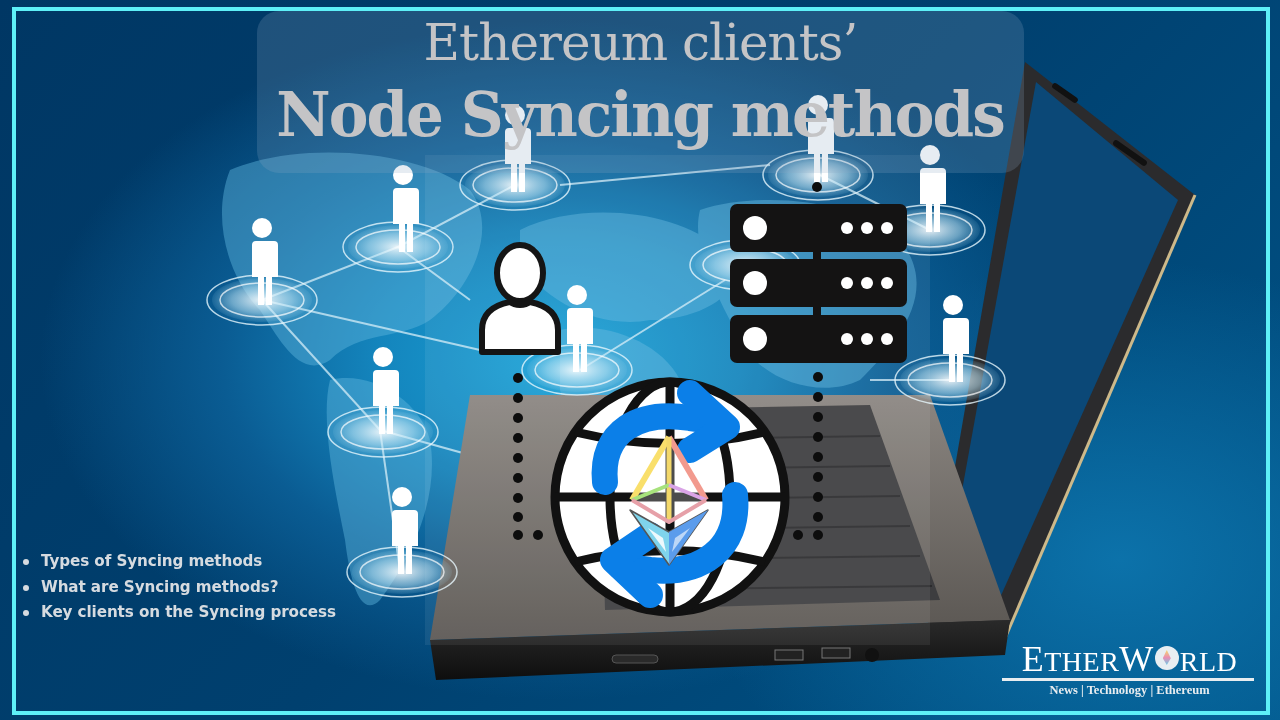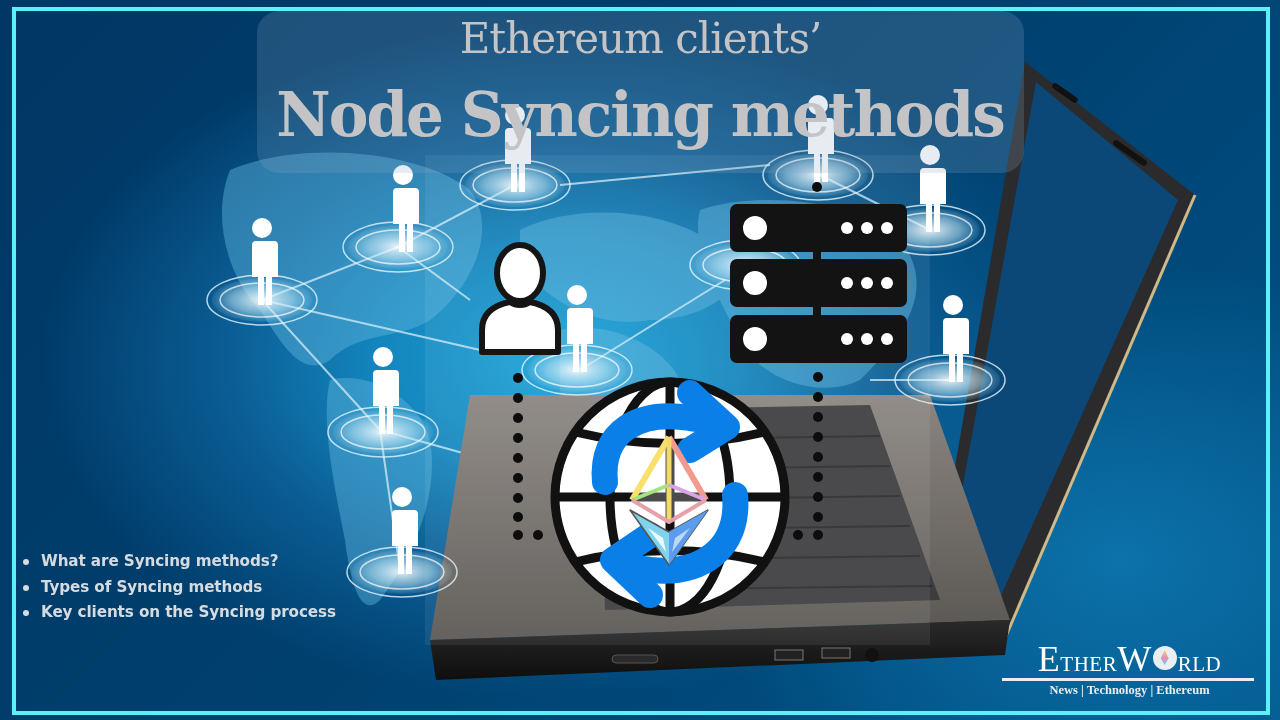--- a/index.html
+++ b/index.html
@@ -4,29 +4,29 @@
 <style>
   html, body { margin:0; padding:0; }
   body { width:1280px; height:720px; overflow:hidden; position:relative; background:#003a66; font-family:"Liberation Sans", sans-serif; }
   .stage { position:absolute; left:0; top:0; width:1280px; height:720px;
     background: radial-gradient(ellipse 520px 340px at 560px 360px, #1aa3d8 0%, #1485bd 35%, #0a5c93 65%, rgba(0,58,102,0) 100%),
                 radial-gradient(ellipse 420px 300px at 1120px 560px, #0c72aa 0%, rgba(0,58,102,0) 100%),
                 linear-gradient(135deg, #003764 0%, #00406f 50%, #005589 100%); overflow:hidden; }
   .frame { position:absolute; left:12px; top:7px; width:1250px; height:700px; border:4px solid #5ef0f8; box-sizing:content-box; pointer-events:none; }
   svg { position:absolute; left:0; top:0; }
   .title-box { position:absolute; left:257px; top:11px; width:767px; height:162px; border-radius:22px; background:rgba(140,170,195,0.22); }
-  .title-1 { position:absolute; left:257px; width:767px; top:14px; text-align:center; font-family:"DejaVu Serif", serif; font-size:42px; color:#c4c4c6; letter-spacing:-1px; }
+  .title-1 { position:absolute; left:257px; width:767px; top:14px; text-align:center; font-family:"DejaVu Serif", serif; font-size:50px; color:#c4c4c6; letter-spacing:-1px; }
   .title-2 { position:absolute; left:250px; width:780px; top:78px; text-align:center; font-family:"DejaVu Serif", serif; font-weight:bold; font-size:62px; color:#c4c4c6; letter-spacing:-2px; transform:scaleX(0.96); }
   .bullets { position:absolute; left:22px; top:549px; margin:0; padding:0; list-style:none; }
   .bullets li { position:relative; padding-left:19px; font-family:"DejaVu Sans", sans-serif; font-weight:bold; font-size:15.2px; line-height:25.5px; color:#d6dbe0; white-space:nowrap; letter-spacing:-0.1px; }
   .bullets li::before { content:""; position:absolute; left:1px; top:10px; width:6px; height:6px; border-radius:50%; background:#d6dbe0; }
   .logo { position:absolute; left:1002px; top:636px; width:255px; height:66px; }
   .logo-word { position:absolute; left:0; width:255px; top:2px; text-align:center; font-family:"Liberation Serif", serif; color:#ffffff; font-size:34px; letter-spacing:0.5px; white-space:nowrap; }
   .logo-word .big { font-size:36px; }
-  .logo-word .sc { font-size:21px; }
+  .logo-word .sc { font-size:28px; }
   .logo-o { display:inline-block; width:24px; height:24px; border-radius:50%; background:#e8eef2; position:relative; top:-1px; vertical-align:baseline; margin:0 1px; }
   .logo-o::after { content:""; position:absolute; left:8px; top:4px; width:8px; height:15px; background:linear-gradient(180deg,#f7d86b,#e98fb4 50%,#6fc9e8); clip-path:polygon(50% 0,100% 55%,50% 100%,0 55%); }
   .logo-line { position:absolute; left:0; top:42px; width:252px; height:3px; background:#e8edf0; }
   .logo-tag { position:absolute; left:0; width:255px; top:47px; text-align:center; font-family:"Liberation Serif", serif; font-weight:bold; color:#e9edf0; font-size:12.5px; white-space:nowrap; }
 </style>
 </head>
 <body>
 
 <div class="stage">
 
@@ -230,22 +230,22 @@
       <polygon points="648,528 663,538 666,552" fill="#ffffff" opacity="0.85"></polygon>
       <polygon points="690,528 675,538 672,552" fill="#ffffff" opacity="0.6"></polygon>
     </g>
   </svg>
 
   <div class="title-box"></div>
   <div class="title-1">Ethereum clients’</div>
   <div class="title-2">Node Syncing methods</div>
 
   <ul class="bullets">
+    <li>Types of Syncing methods</li>
     <li>What are Syncing methods?</li>
-    <li>Types of Syncing methods</li>
     <li>Key clients on the Syncing process</li>
   </ul>
 
   <div class="logo">
     <div class="logo-word"><span class="big">E</span><span class="sc">THER</span><span class="big">W</span><span class="logo-o"></span><span class="sc">RLD</span></div>
     <div class="logo-line"></div>
     <div class="logo-tag">News | Technology | Ethereum</div>
   </div>
 
   <div class="frame"></div>

